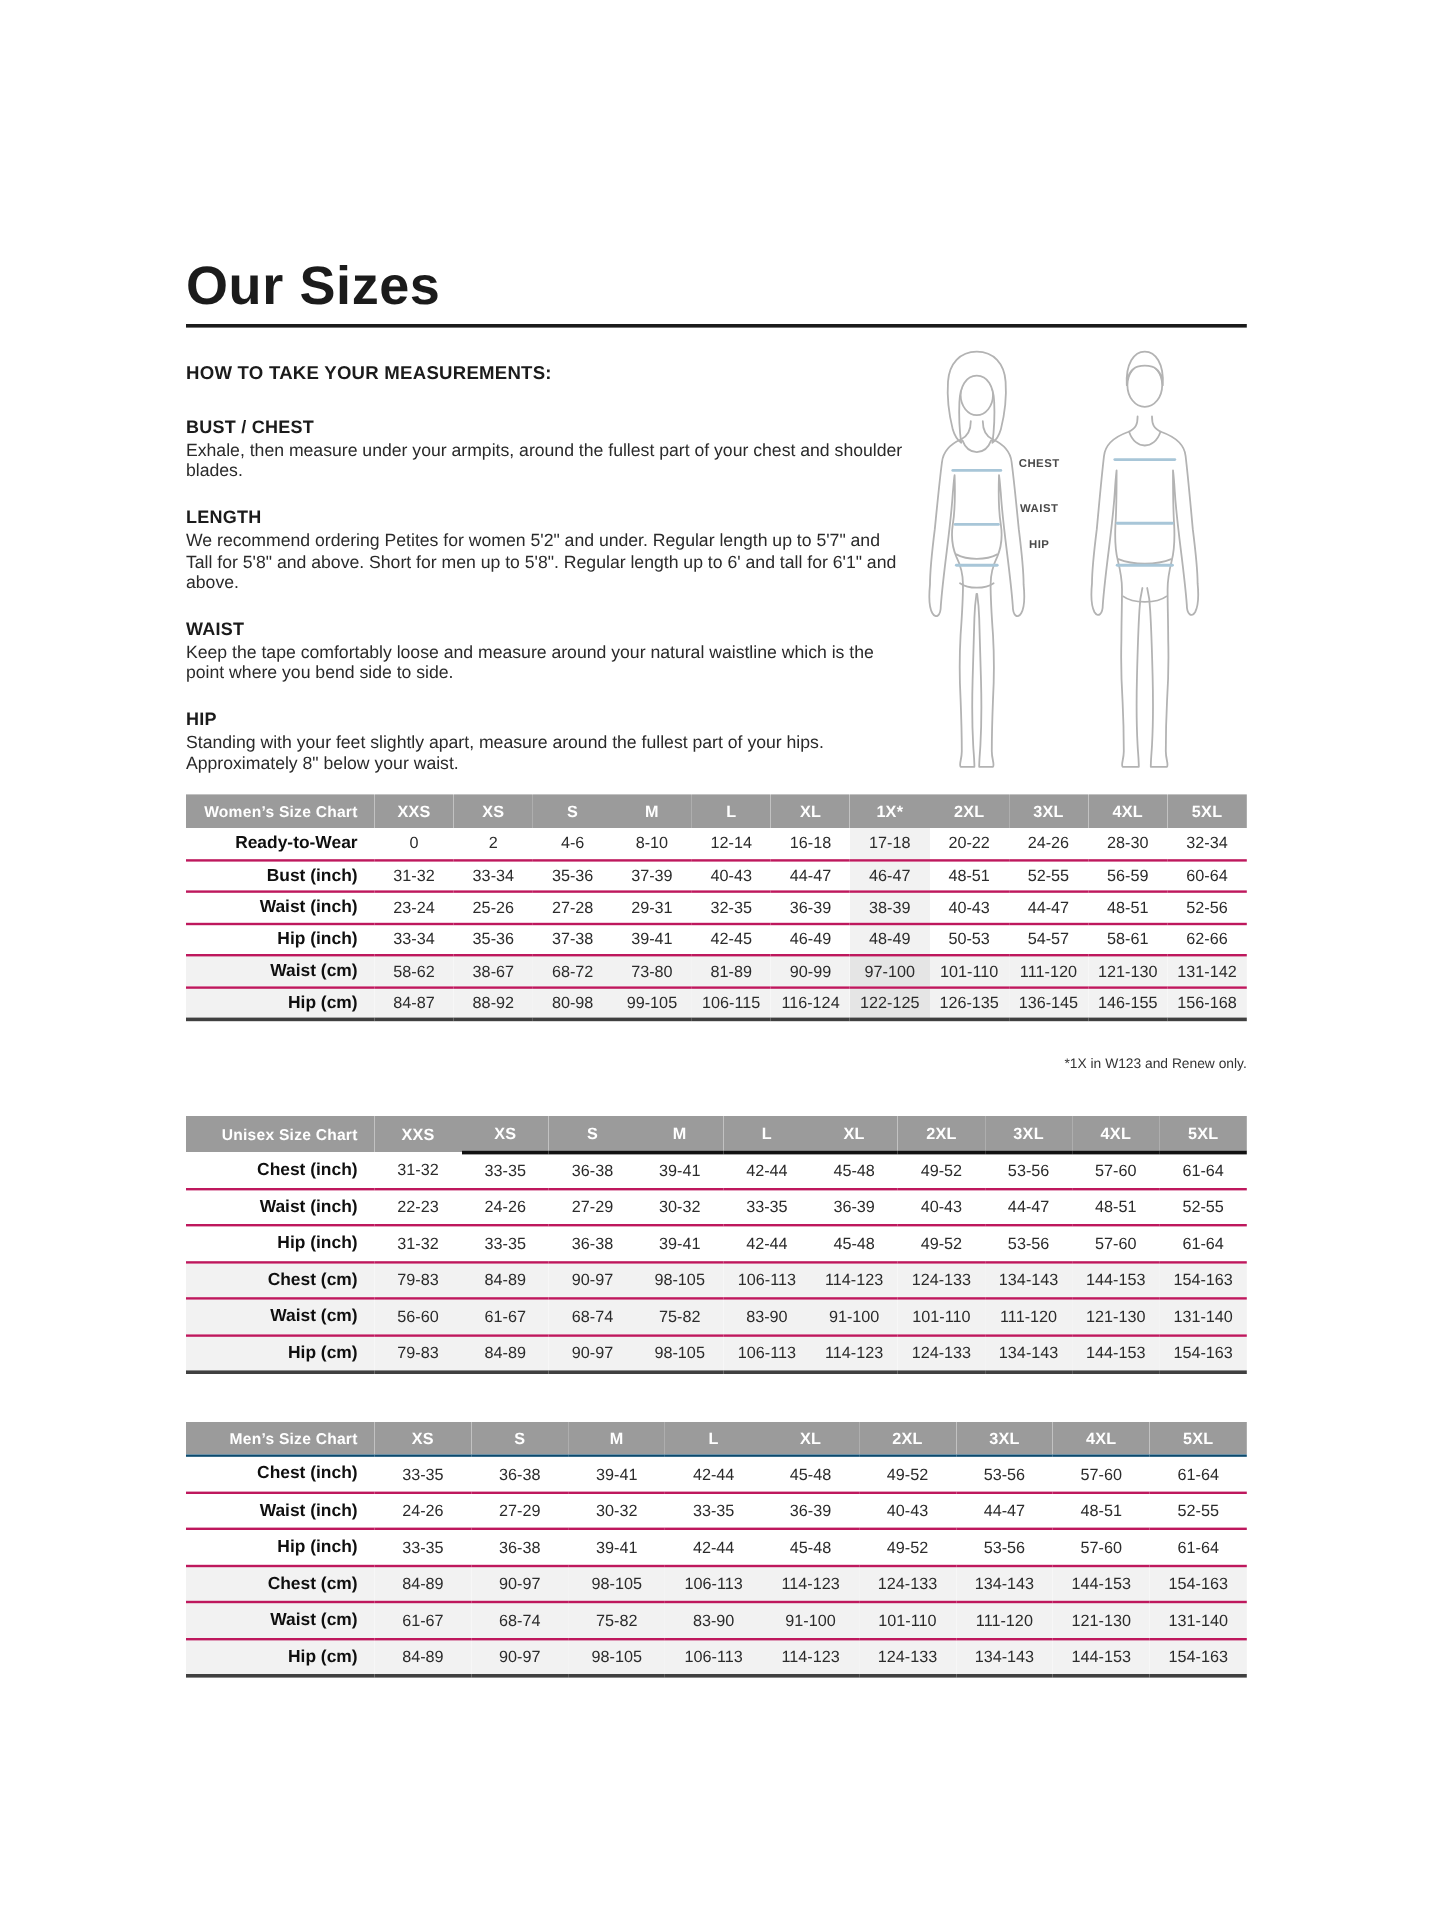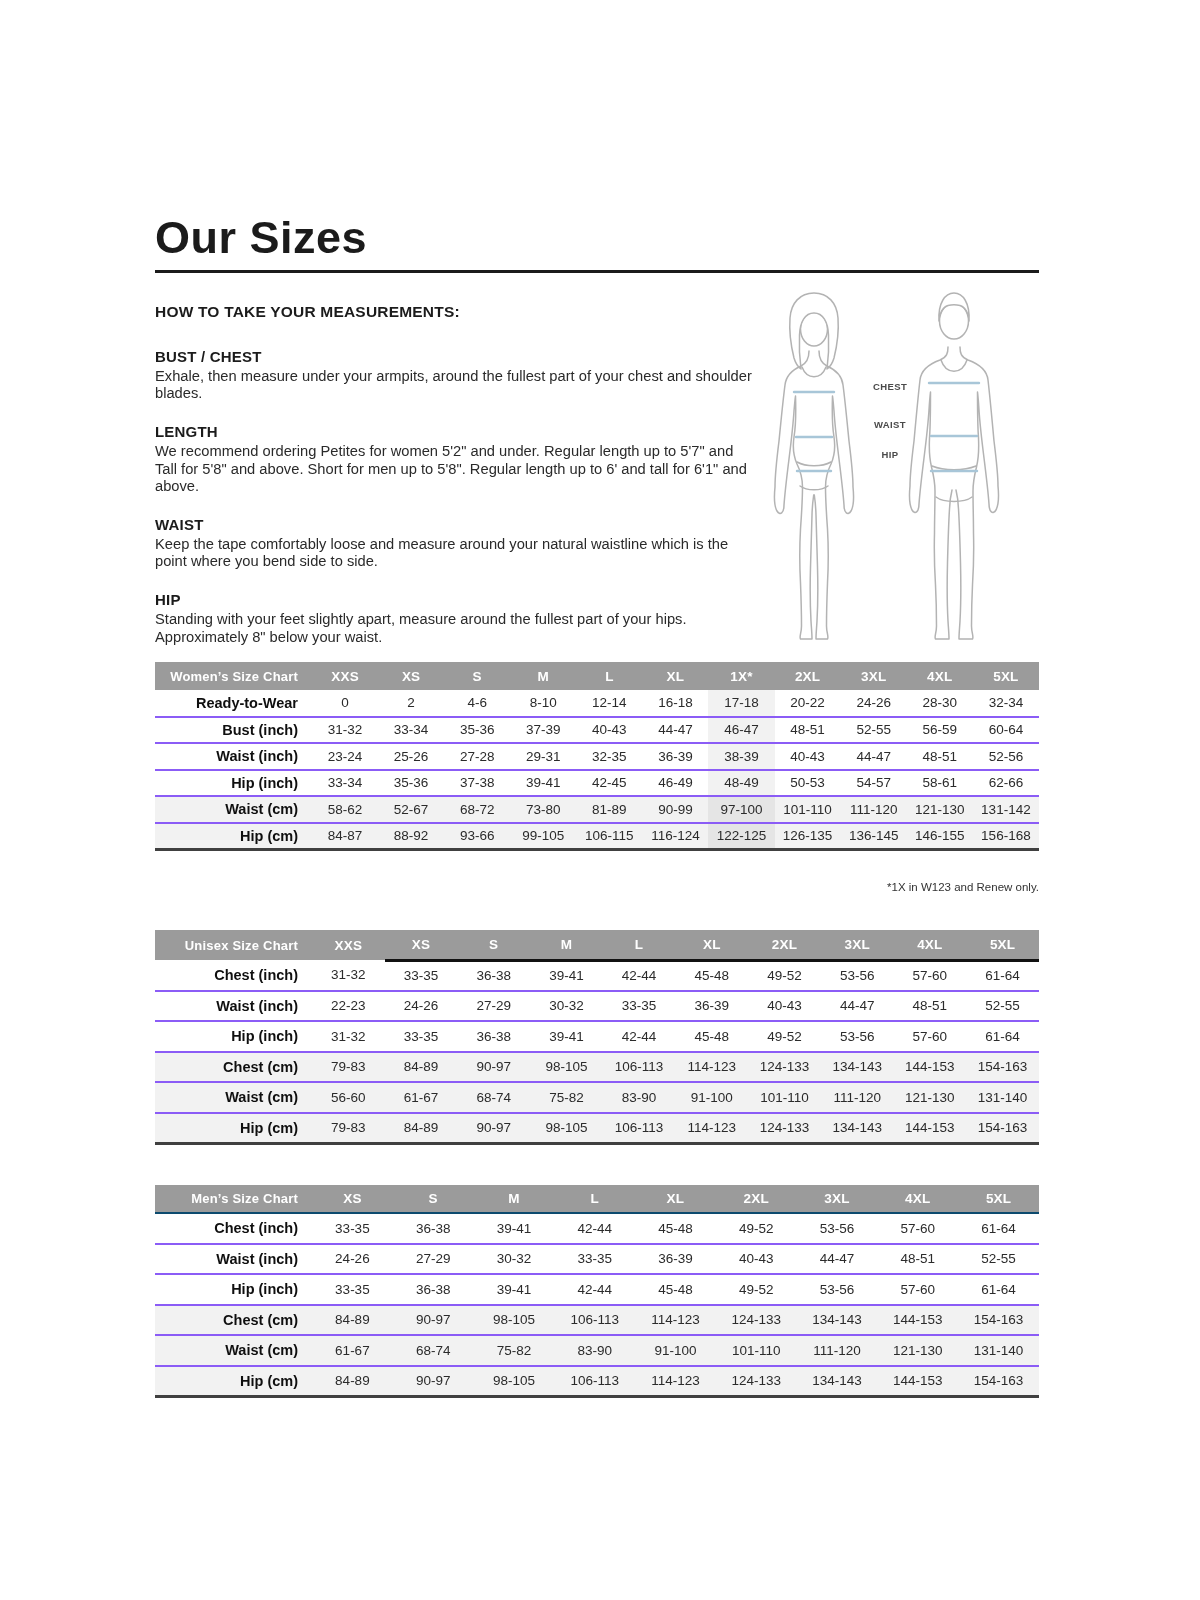--- a/index.html
+++ b/index.html
@@ -23,40 +23,40 @@
 
   .instructions{position:absolute;left:155px;top:303px;width:598px;color:#2a2a2a;}
   .instructions h2{font-size:15.5px;font-weight:700;color:#1b1b1b;margin:0 0 27px 0;letter-spacing:.2px;}
   .instructions h3{font-size:15px;font-weight:700;color:#1b1b1b;margin:0 0 3px 0;letter-spacing:.2px;}
   .instructions p{font-size:14.7px;line-height:17.2px;margin:0 0 21px 0;}
 
   .figures{position:absolute;left:745px;top:283px;width:296px;height:360px;}
   .figures svg{position:absolute;}
   .fig-female{left:10px;top:6px;}
   .fig-male{left:145px;top:0;}
-  .figure-labels{position:absolute;left:116px;top:0;width:58px;height:100%;z-index:2;}
+  .figure-labels{position:absolute;left:92px;top:0;width:58px;height:100%;z-index:2;}
   .figure-labels span{
     position:absolute;left:0;width:100%;text-align:center;
     font-size:9.5px;font-weight:700;color:#4a4a4a;letter-spacing:.4px;
   }
   .lbl-chest{top:98px;} .lbl-waist{top:136px;} .lbl-hip{top:166px;}
 
   table{position:absolute;left:155px;width:884px;border-collapse:collapse;table-layout:fixed;}
   table[data-table="women"]{top:662px;}
   table[data-table="unisex"]{top:930px;}
   table[data-table="men"]{top:1185px;}
 
   th,td{padding:0;text-align:center;font-size:13.5px;color:#2b2b2b;font-weight:400;overflow:hidden;white-space:nowrap;}
   thead th{background:var(--header-gray);color:#fff;font-weight:700;letter-spacing:.2px;}
   table[data-table="women"] thead tr{height:28px;margin-top:12px;}
   table[data-table="unisex"] thead tr{height:30px;}
   table[data-table="men"] thead tr{height:28px;}
   thead th.label-col{text-align:right;padding-right:14px;font-size:13px;}
   tbody th.row-label{text-align:right;padding-right:14px;font-weight:700;color:#0f0f0f;font-size:14.5px;}
-  tbody tr{border-bottom:2px solid #8b5cf6;}
+  tbody tr{border-bottom:2px solid #be185d;}
   tbody tr:last-child{border-bottom:3px solid #404040;}
   table[data-table="women"] tbody tr{height:26.5px;}
   table[data-table="unisex"] tbody tr,
   table[data-table="men"] tbody tr{height:30.5px;}
   tbody tr.shade{background:var(--row-shade);}
   td.hl{background:var(--highlight-shade);}
   thead th.hdr-u{border-bottom:3px solid #111;}
   table[data-underline="*"] thead th{border-bottom:2px solid #0c4a6e;}
 
   .footnote{
@@ -215,36 +215,36 @@
           <td>46-49</td>
           <td class="hl">48-49</td>
           <td>50-53</td>
           <td>54-57</td>
           <td>58-61</td>
           <td>62-66</td>
         </tr>
         <tr class="shade">
           <th class="row-label">Waist (cm)</th>
           <td>58-62</td>
-          <td>52-67</td>
+          <td>38-67</td>
           <td>68-72</td>
           <td>73-80</td>
           <td>81-89</td>
           <td>90-99</td>
           <td class="hl">97-100</td>
           <td>101-110</td>
           <td>111-120</td>
           <td>121-130</td>
           <td>131-142</td>
         </tr>
         <tr class="shade">
           <th class="row-label">Hip (cm)</th>
           <td>84-87</td>
           <td>88-92</td>
-          <td>93-66</td>
+          <td>80-98</td>
           <td>99-105</td>
           <td>106-115</td>
           <td>116-124</td>
           <td class="hl">122-125</td>
           <td>126-135</td>
           <td>136-145</td>
           <td>146-155</td>
           <td>156-168</td>
         </tr>
       </tbody>

